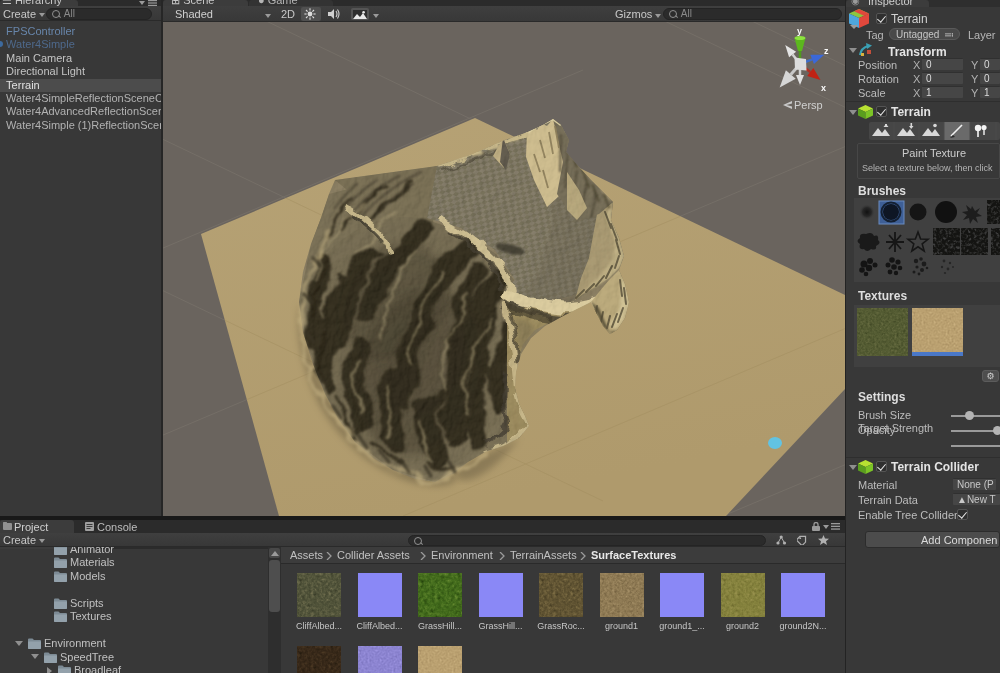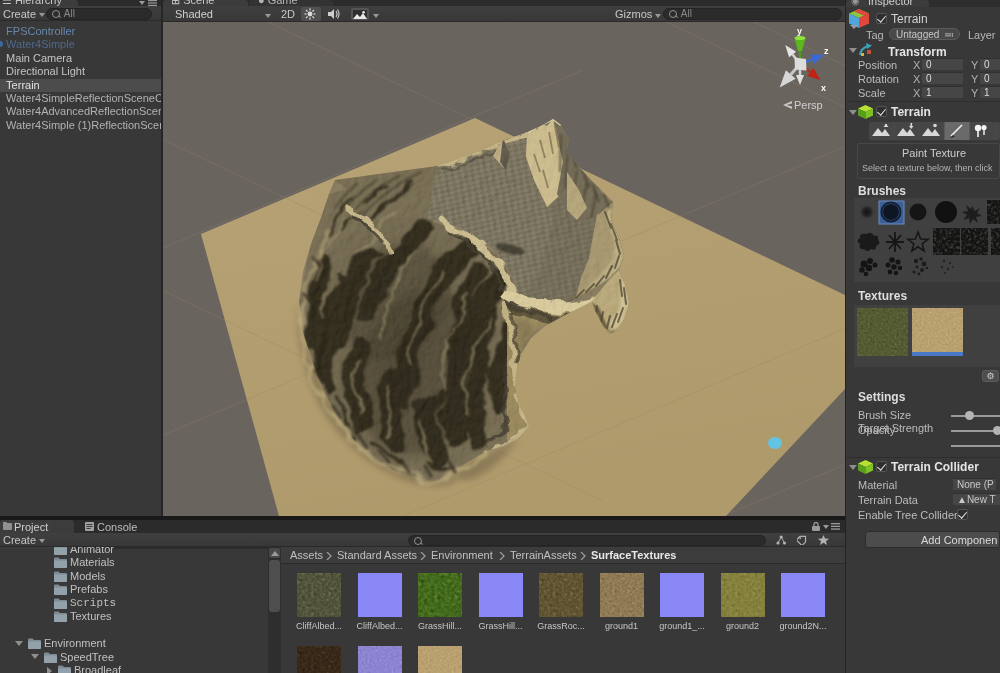--- a/index.html
+++ b/index.html
@@ -486,28 +486,21 @@
           </svg>
           <span style="position:absolute;left:70px;top:0.5px;color:#c0c0c0;">Materials</span>
         </div>
         <div class="row" style="top:22px;height:13.5px;">
           <svg style="position:absolute;left:54px;top:1.5px;" width="13" height="11" viewBox="0 0 13 11">
             <path d="M0 1.5 Q0 0.5 1 0.5 L4.5 0.5 L6 2 L12 2 Q13 2 13 3 L13 10 Q13 11 12 11 L1 11 Q0 11 0 10 Z" fill="#7d8b95"></path>
             <path d="M0 3.5 L13 3.5 L13 10 Q13 11 12 11 L1 11 Q0 11 0 10 Z" fill="#93a1ab"></path>
           </svg>
           <span style="position:absolute;left:70px;top:0.5px;color:#c0c0c0;">Models</span>
         </div>
-        <div class="row" style="top:35.5px;height:13.5px;">
-          <svg style="position:absolute;left:54px;top:1.5px;" width="13" height="11" viewBox="0 0 13 11">
-            <path d="M0 1.5 Q0 0.5 1 0.5 L4.5 0.5 L6 2 L12 2 Q13 2 13 3 L13 10 Q13 11 12 11 L1 11 Q0 11 0 10 Z" fill="#7d8b95"></path>
-            <path d="M0 3.5 L13 3.5 L13 10 Q13 11 12 11 L1 11 Q0 11 0 10 Z" fill="#93a1ab"></path>
-          </svg>
-          <span style="position:absolute;left:70px;top:0.5px;color:#c0c0c0;">Prefabs</span>
-        </div>
-        <div class="row" style="top:49px;height:13.5px;font-family:Liberation Mono, monospace;">
+        <div class="row" style="top:49px;height:13.5px;">
           <svg style="position:absolute;left:54px;top:1.5px;" width="13" height="11" viewBox="0 0 13 11">
             <path d="M0 1.5 Q0 0.5 1 0.5 L4.5 0.5 L6 2 L12 2 Q13 2 13 3 L13 10 Q13 11 12 11 L1 11 Q0 11 0 10 Z" fill="#7d8b95"></path>
             <path d="M0 3.5 L13 3.5 L13 10 Q13 11 12 11 L1 11 Q0 11 0 10 Z" fill="#93a1ab"></path>
           </svg>
           <span style="position:absolute;left:70px;top:0.5px;color:#c0c0c0;">Scripts</span>
         </div>
         <div class="row" style="top:62.5px;height:13.5px;">
           <svg style="position:absolute;left:54px;top:1.5px;" width="13" height="11" viewBox="0 0 13 11">
             <path d="M0 1.5 Q0 0.5 1 0.5 L4.5 0.5 L6 2 L12 2 Q13 2 13 3 L13 10 Q13 11 12 11 L1 11 Q0 11 0 10 Z" fill="#7d8b95"></path>
             <path d="M0 3.5 L13 3.5 L13 10 Q13 11 12 11 L1 11 Q0 11 0 10 Z" fill="#93a1ab"></path>
@@ -545,21 +538,21 @@
     <div class="abs dis" style="left:2.5px;top:4px;border-top:none;border-bottom:5px solid #9a9a9a;"></div>
     <div class="abs" style="left:1px;top:13px;width:11px;height:52px;background:#4e4e4e;border-radius:3px;"></div>
   </div>
 
   <div class="abs" style="left:281px;top:27px;width:564px;height:126px;background:#383838;">
     <div class="abs" style="left:0;top:0;width:564px;height:17px;background:#3c3c3c;border-bottom:1px solid #2a2a2a;color:#c0c0c0;">
       <span class="lbl" style="left:9px;top:2px;">Assets</span>
       <svg class="abs" style="left:45px;top:5px;" width="6" height="8">
             <path d="M1,0 L5,4 L1,8" fill="none" stroke="#9a9a9a" stroke-width="1.3"></path>
           </svg>
-      <span class="lbl" style="left:56px;top:2px;">Standard Assets</span>
+      <span class="lbl" style="left:56px;top:2px;">Collider Assets</span>
       <svg class="abs" style="left:139px;top:5px;" width="6" height="8">
             <path d="M1,0 L5,4 L1,8" fill="none" stroke="#9a9a9a" stroke-width="1.3"></path>
           </svg>
       <span class="lbl" style="left:150px;top:2px;">Environment</span>
       <svg class="abs" style="left:218px;top:5px;" width="6" height="8">
             <path d="M1,0 L5,4 L1,8" fill="none" stroke="#9a9a9a" stroke-width="1.3"></path>
           </svg>
       <span class="lbl" style="left:229px;top:2px;">TerrainAssets</span>
       <svg class="abs" style="left:299px;top:5px;" width="6" height="8">
             <path d="M1,0 L5,4 L1,8" fill="none" stroke="#9a9a9a" stroke-width="1.3"></path>

